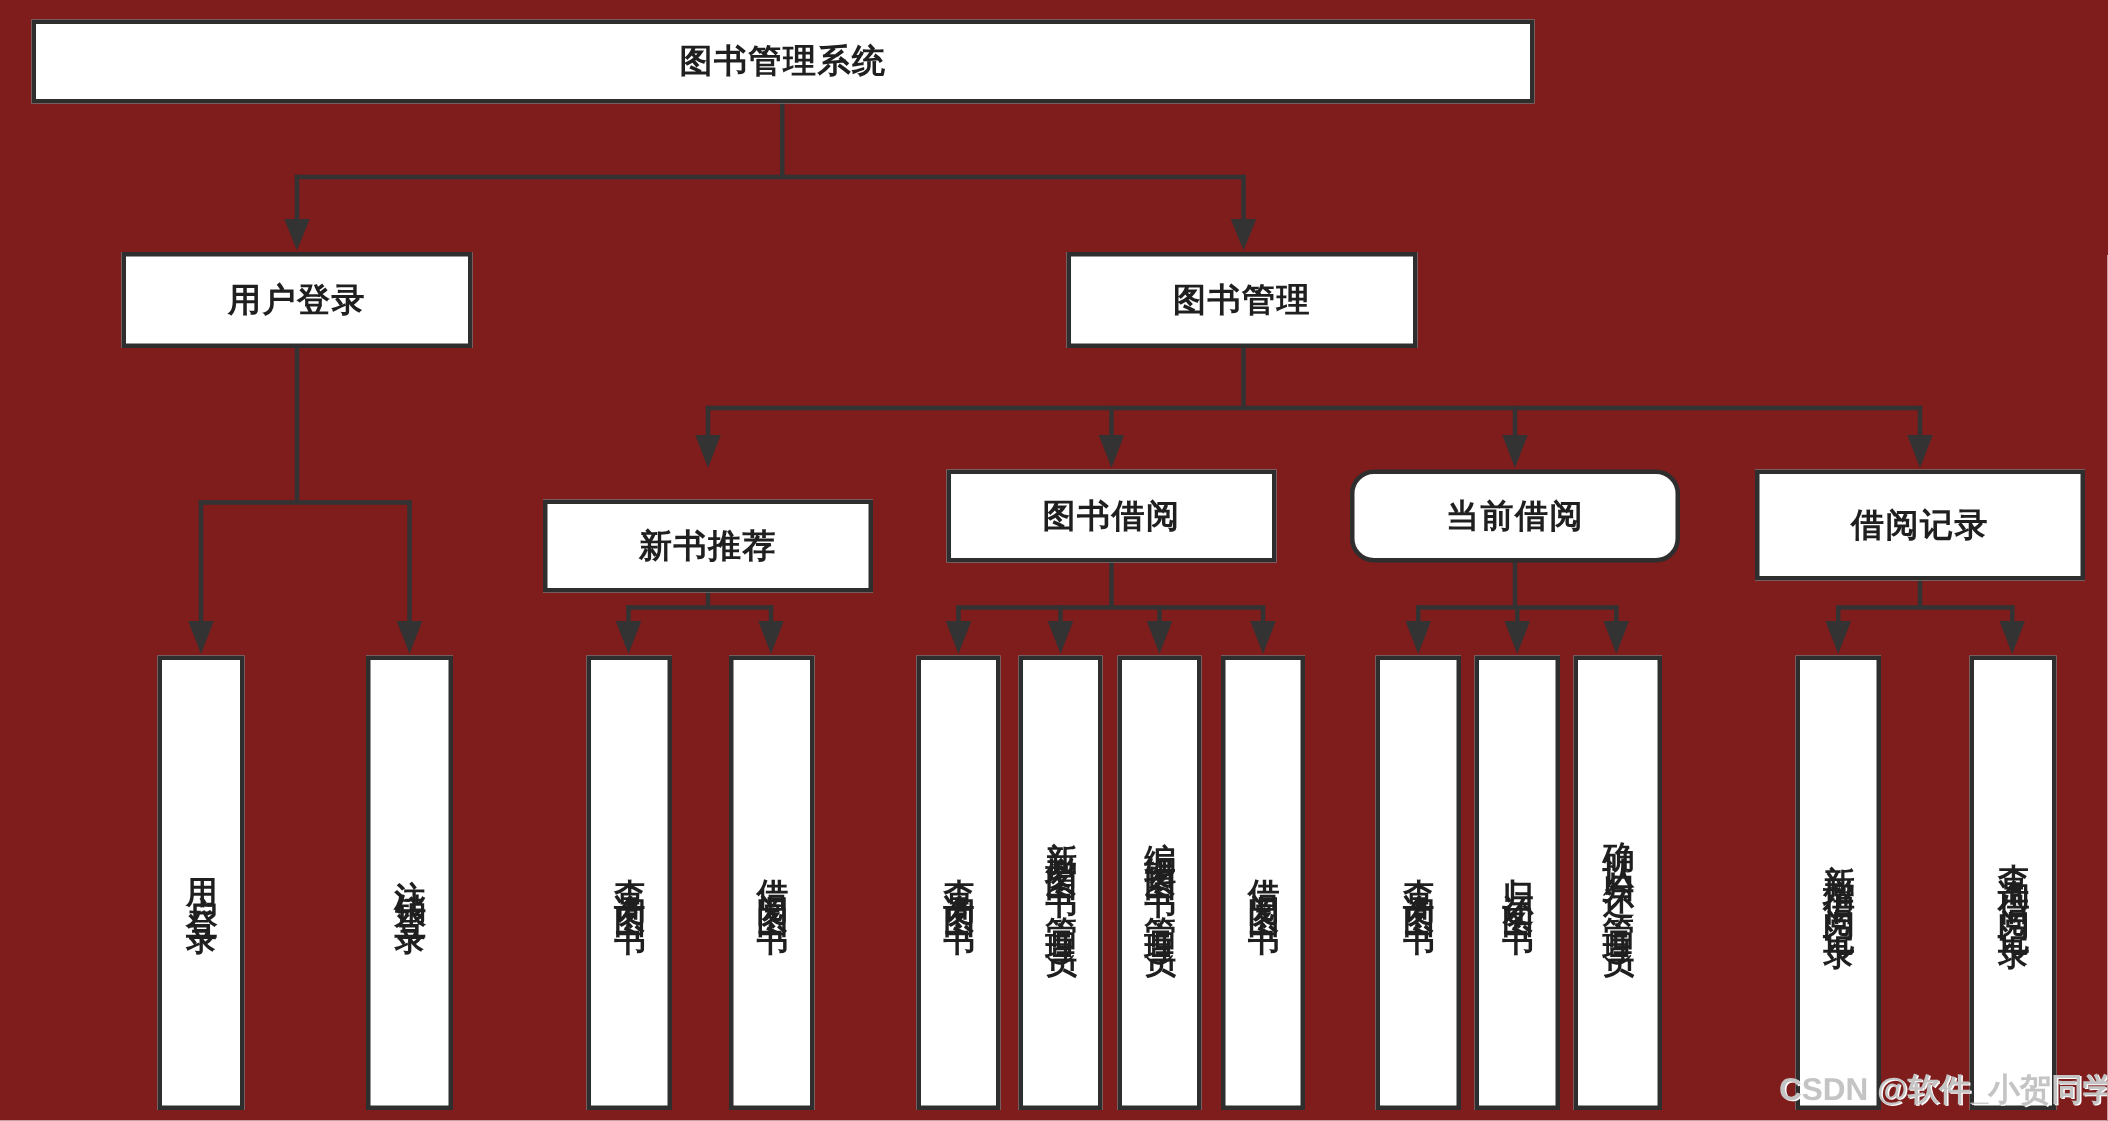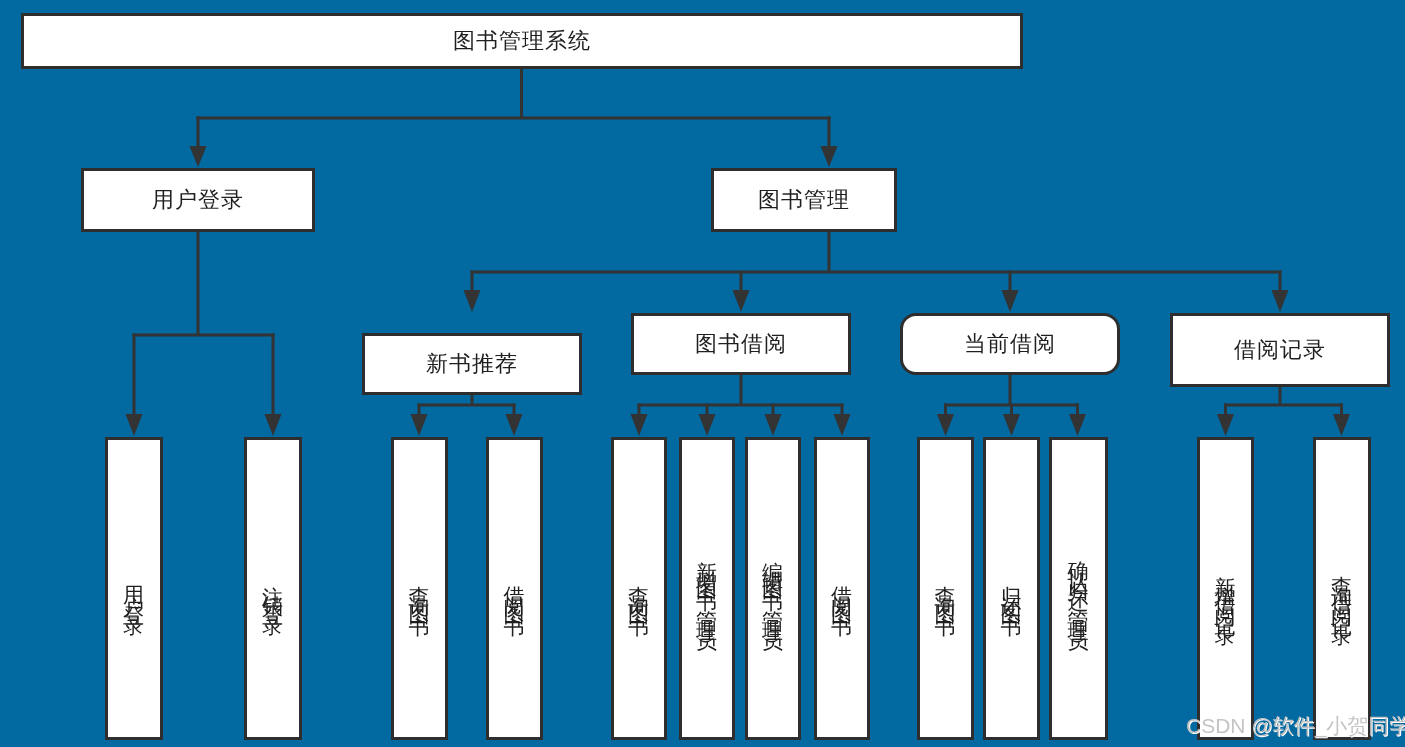--- a/index.html
+++ b/index.html
@@ -5,22 +5,23 @@
   html, body {
     margin: 0;
     padding: 0;
     background: #ffffff;
     font-family: "Liberation Sans", sans-serif;
   }
   #canvas {
     position: relative;
     width: 1405px;
     height: 747px;
-    background: #0369a1;
+    background: #7f1d1d;
     overflow: hidden;
+    font-weight: bold;
   }
   #wires {
     position: absolute;
     left: 0;
     top: 0;
     width: 1405px;
     height: 747px;
   }
   .node {
     position: absolute;
@@ -147,21 +148,21 @@
   </svg>
 
   <div class="node hnode" style="left:21px; top:13px; width:1002px; height:56px;">
       <span>图书管理系统</span>
     </div>
 
   <div class="node hnode" style="left:81px; top:168px; width:234px; height:64px;">
       <span>用户登录</span>
     </div>
 
-  <div class="node hnode" style="left:711px; top:168px; width:186px; height:64px;">
+  <div class="node hnode" style="left:711px; top:168px; width:234px; height:64px;">
       <span>图书管理</span>
     </div>
 
   <div class="node hnode" style="left:362px; top:313px; width:220px; height:62px;margin-top:20px;">
       <span>新书推荐</span>
     </div>
 
   <div class="node hnode" style="left:631px; top:313px; width:220px; height:62px;">
       <span>图书借阅</span>
     </div>

